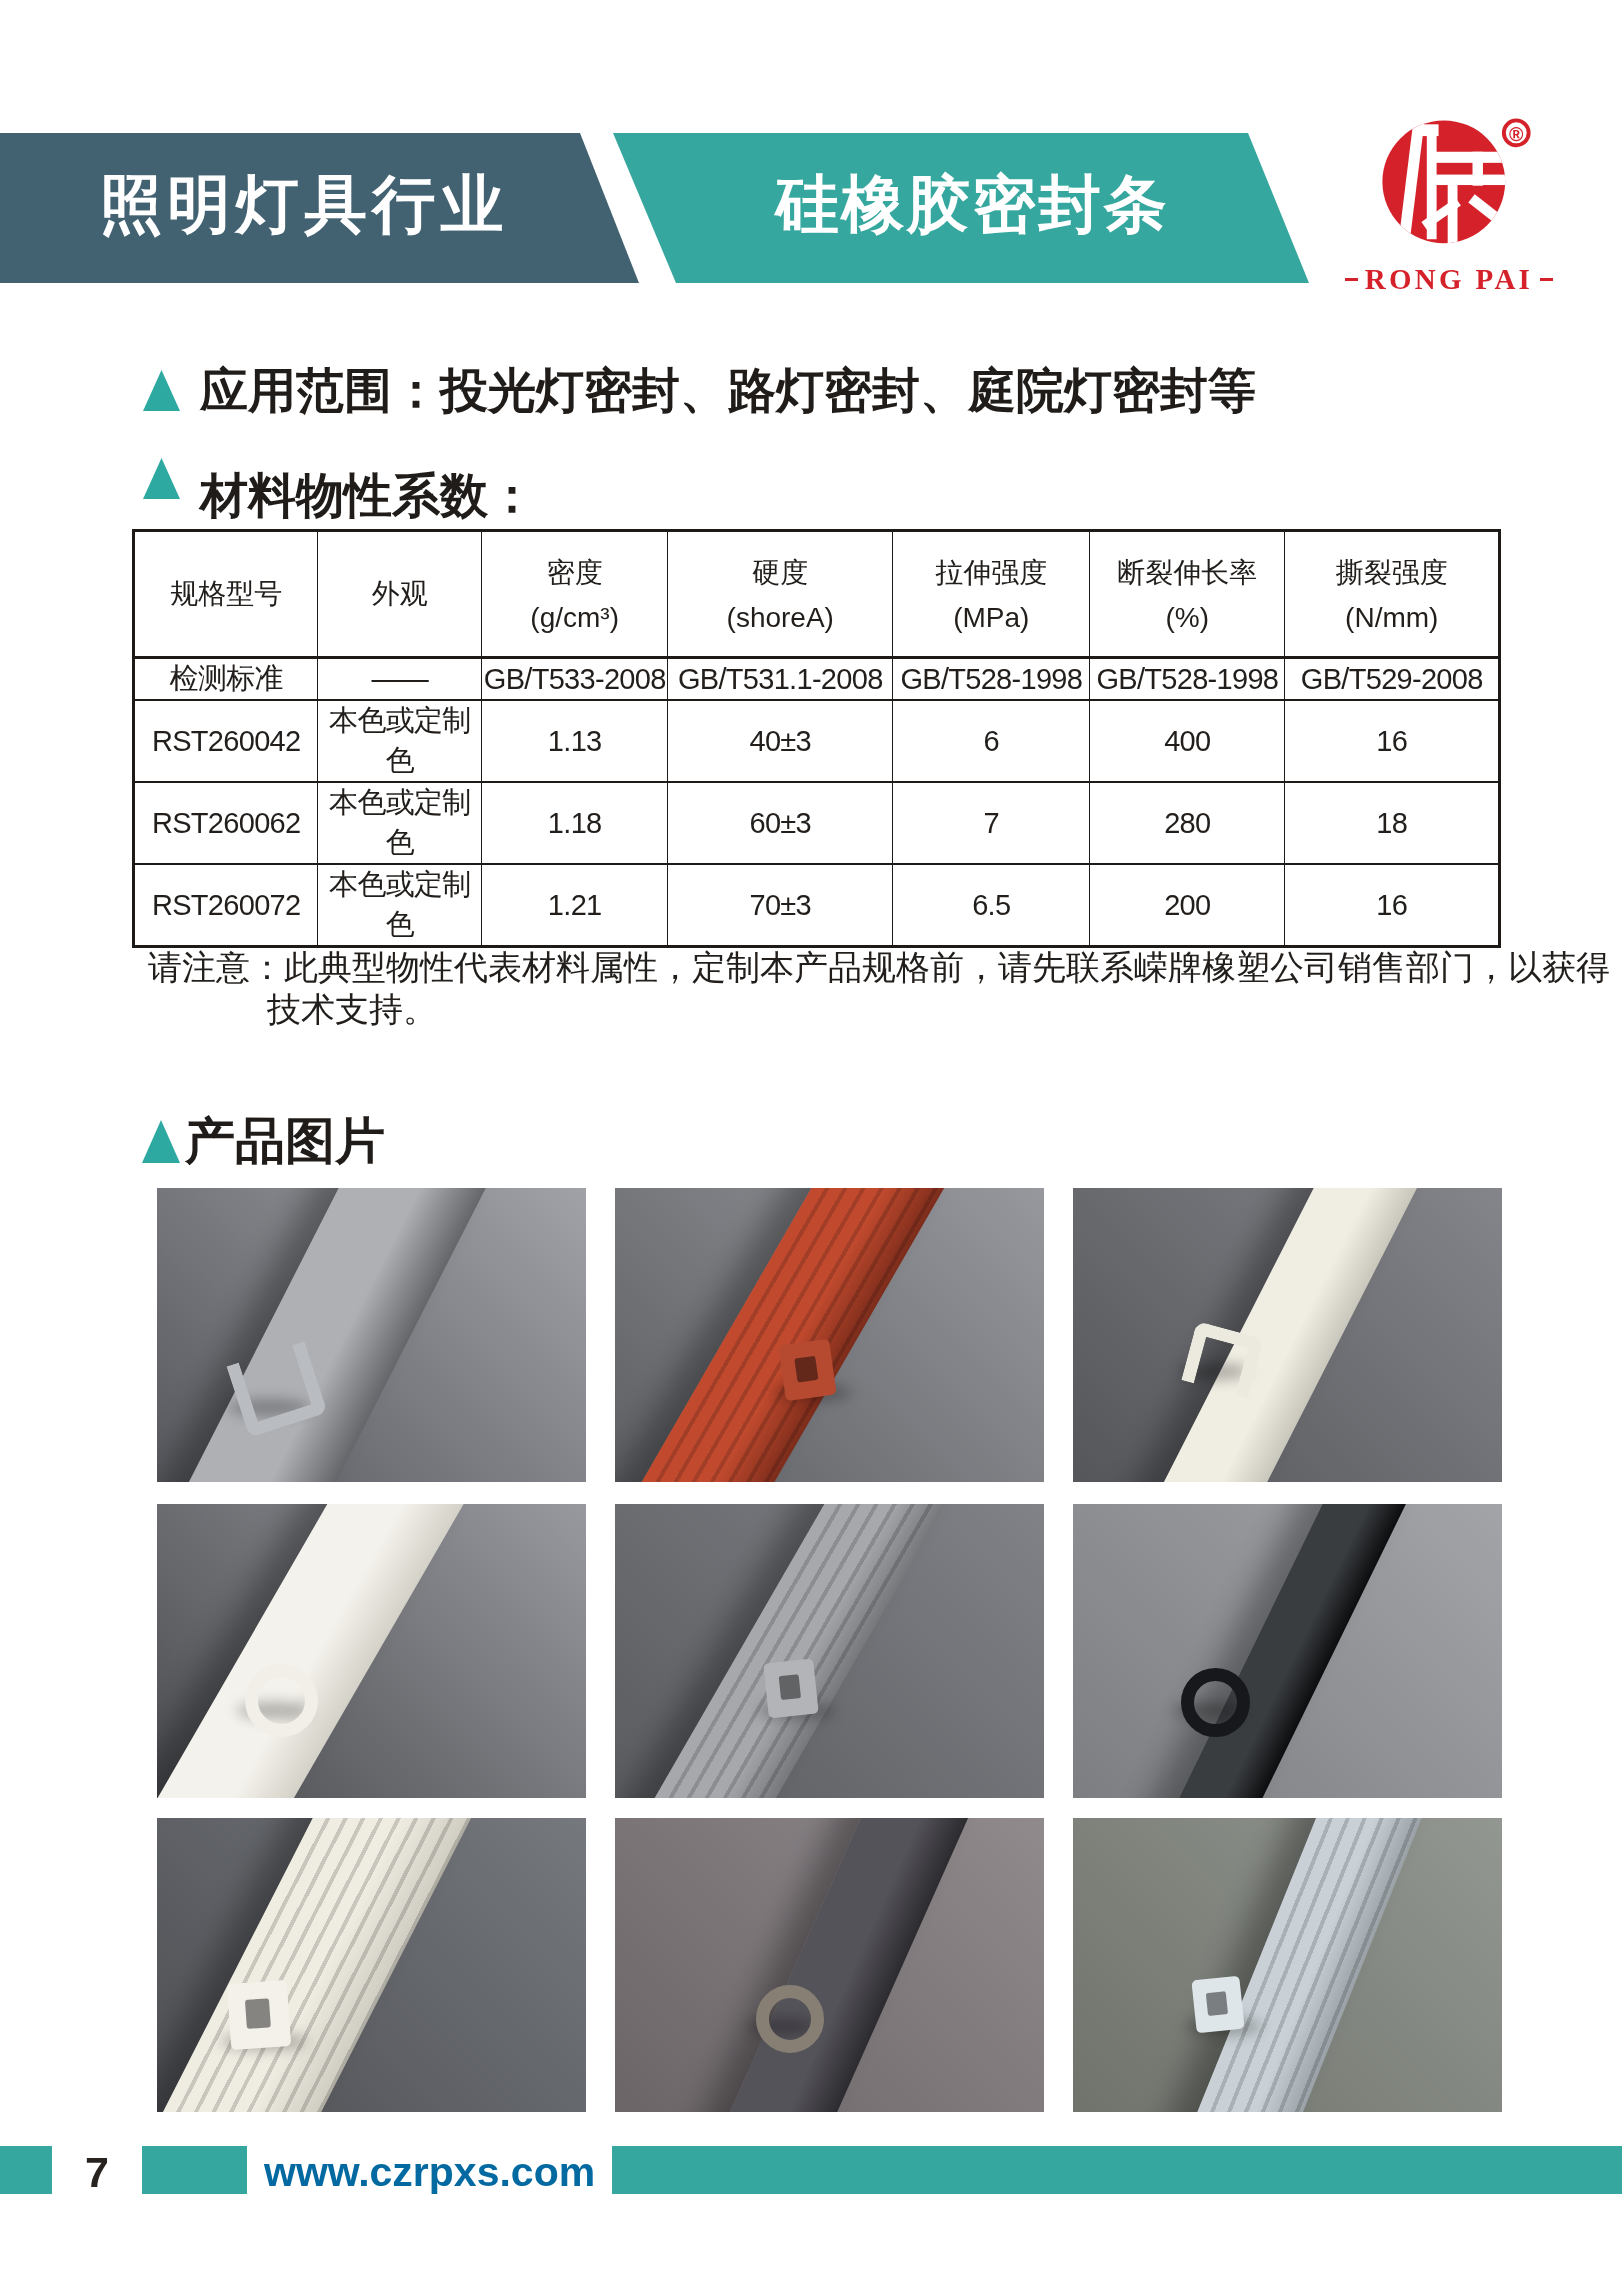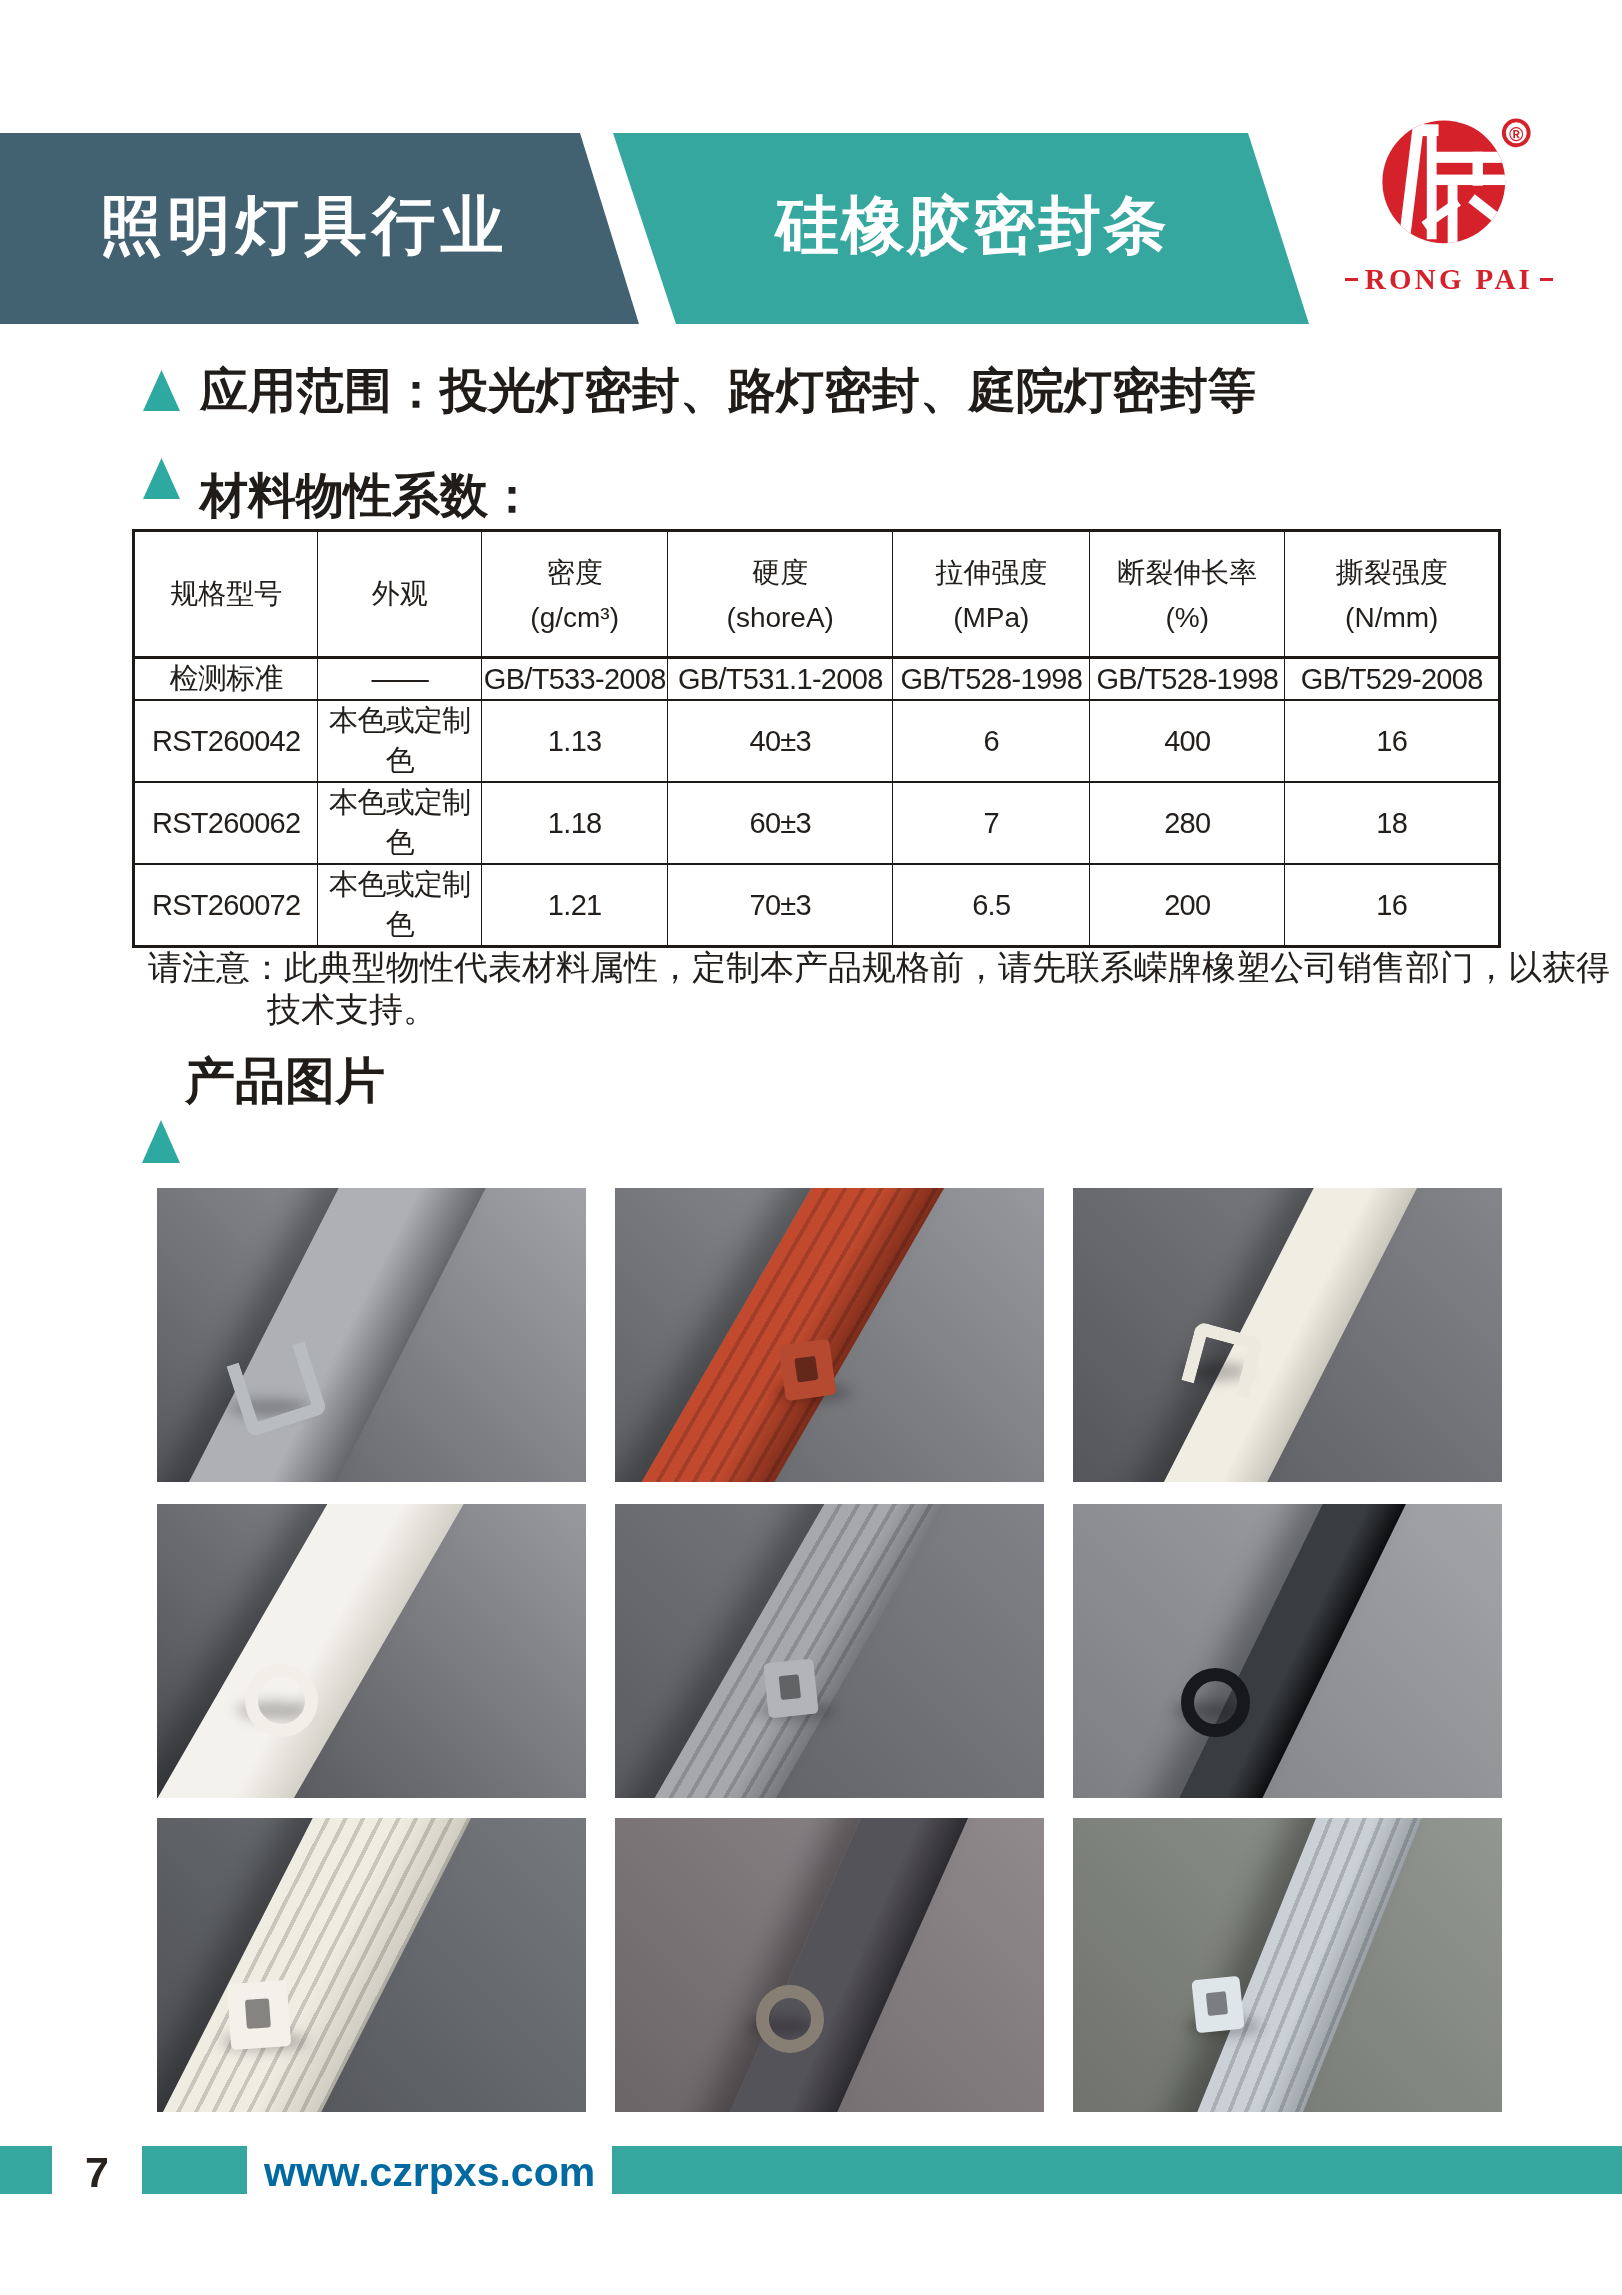--- a/index.html
+++ b/index.html
@@ -1,20 +1,20 @@
 <!DOCTYPE html>
 <html style="font-size:10.5px"><head>
 <meta charset="utf-8">
 <style>
   html,body{margin:0;padding:0;background:#ffffff;}
   .page{position:relative;width:1623px;height:2295px;background:#ffffff;overflow:hidden;
         font-family:"Liberation Sans","DejaVu Sans",sans-serif;color:#221e1b;}
 
   
-  .banner{position:absolute;top:133px;height:191px;padding-left:40px;}
+  .banner{position:absolute;top:133px;height:150px;padding-left:40px;}
   .banner-dark{left:0;width:639px;background:var(--dark);
       clip-path:polygon(0 0,580px 0,639px 100%,0 100%);}
   .banner-teal{left:613px;width:696px;background:var(--teal);
       clip-path:polygon(0 0,635px 0,696px 100%,63px 100%);}
   .banner span{position:absolute;top:50%;transform:translateY(-54%);color:#fff;
       font-weight:bold;font-size:63px;letter-spacing:5.2px;white-space:nowrap;}
   .banner-dark span{left:62px;width:484px;text-align:center;}
   .banner-teal span{left:101px;width:517px;text-align:center;letter-spacing:2.6px;}
 
   
@@ -170,21 +170,21 @@
         </tr>
       </tbody>
   </table>
 
   <div class="note">
     <div class="l1">请注意：此典型物性代表材料属性，定制本产品规格前，请先联系嵘牌橡塑公司销售部门，以获得</div>
     <div class="l2">技术支持。</div>
   </div>
 
   <div class="tri" style="left:142px;top:1120px;width:38px;height:43px;"></div>
-  <div class="sec-label" style="left:185px;top:1048px;font-size:50px;">产品图片</div>
+  <div class="sec-label" style="left:185px;top:1108px;font-size:50px;">产品图片</div>
 
   <div id="photo-grid">
       <div class="photo" style="left: 157px; top: 1188px; background: linear-gradient(225deg, rgb(160, 162, 167), rgb(87, 89, 94));">
         <div class="strip" style="width: 131px; left: 222px; transform: rotate(27deg); background: linear-gradient(90deg, rgb(174, 176, 180) 55%, rgb(100, 102, 106));"></div>
         <div class="pshadow" style="left: 71px; top: 211px; width: 82px; height: 17px;"></div>
         <div class="piece u" style="left: 79px; top: 164px; width: 56px; height: 62px; transform: rotate(-18deg); border-color: rgb(185, 188, 193); border-width: 0px 13px 13px;"></div>
       </div>
       <div class="photo" style="left: 615px; top: 1188px; background: linear-gradient(225deg, rgb(150, 152, 157), rgb(94, 96, 100));">
         <div class="strip ribbed" style="width: 115px; left: 242px; transform: rotate(30deg); background: linear-gradient(90deg, rgb(193, 74, 46) 55%, rgb(124, 44, 27));"></div>
         <div class="pshadow" style="left: 159px; top: 196px; width: 77px; height: 17px;"></div>

